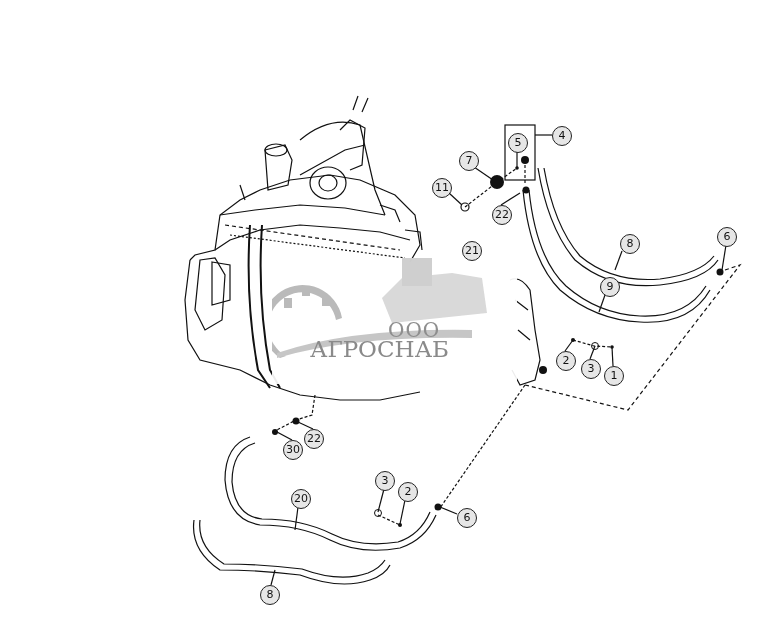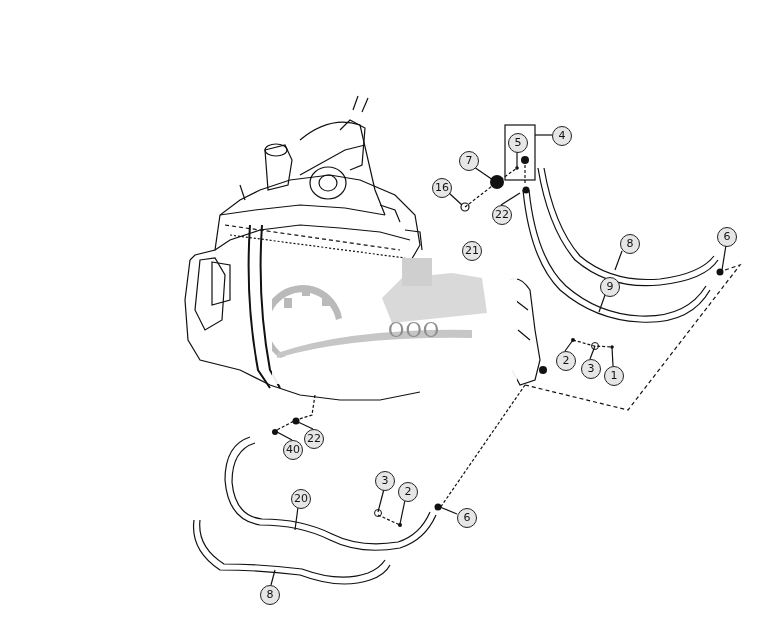--- a/index.html
+++ b/index.html
@@ -116,33 +116,34 @@
         <rect x="30" y="28" width="8" height="10"></rect>
         <rect x="50" y="38" width="8" height="10"></rect>
         <rect x="12" y="40" width="8" height="10"></rect>
         <path d="M5 95 Q80 70 200 72 L200 80 Q80 78 5 100 Z" fill="#b8b8b8"></path>
         <path d="M110 40 L130 20 L180 15 L210 20 L215 55 L120 65 Z" fill="#d0d0d0"></path>
         <rect x="130" y="0" width="30" height="28" fill="#c4c4c4"></rect>
       </g>
     </svg>
   </div>
   <div class="wm-ooo">ООО</div>
+  <div class="wm-name">АГРОСНАБ</div>
 
   <div class="callout" style="left:561px;top:135px">4</div>
   <div class="callout" style="left:517px;top:142px">5</div>
   <div class="callout" style="left:468px;top:160px">7</div>
-  <div class="callout" style="left:441px;top:187px">16</div>
+  <div class="callout" style="left:441px;top:187px">11</div>
   <div class="callout" style="left:501px;top:214px">22</div>
   <div class="callout" style="left:471px;top:250px">21</div>
   <div class="callout" style="left:629px;top:243px">8</div>
   <div class="callout" style="left:726px;top:236px">6</div>
   <div class="callout" style="left:609px;top:286px">9</div>
   <div class="callout" style="left:565px;top:360px">2</div>
   <div class="callout" style="left:590px;top:368px">3</div>
   <div class="callout" style="left:613px;top:375px">1</div>
   <div class="callout" style="left:313px;top:438px">22</div>
-  <div class="callout" style="left:292px;top:449px">40</div>
+  <div class="callout" style="left:292px;top:449px">30</div>
   <div class="callout" style="left:384px;top:480px">3</div>
   <div class="callout" style="left:407px;top:491px">2</div>
   <div class="callout" style="left:300px;top:498px">20</div>
   <div class="callout" style="left:466px;top:517px">6</div>
   <div class="callout" style="left:269px;top:594px">8</div>
 </div>
 
 </body></html>

